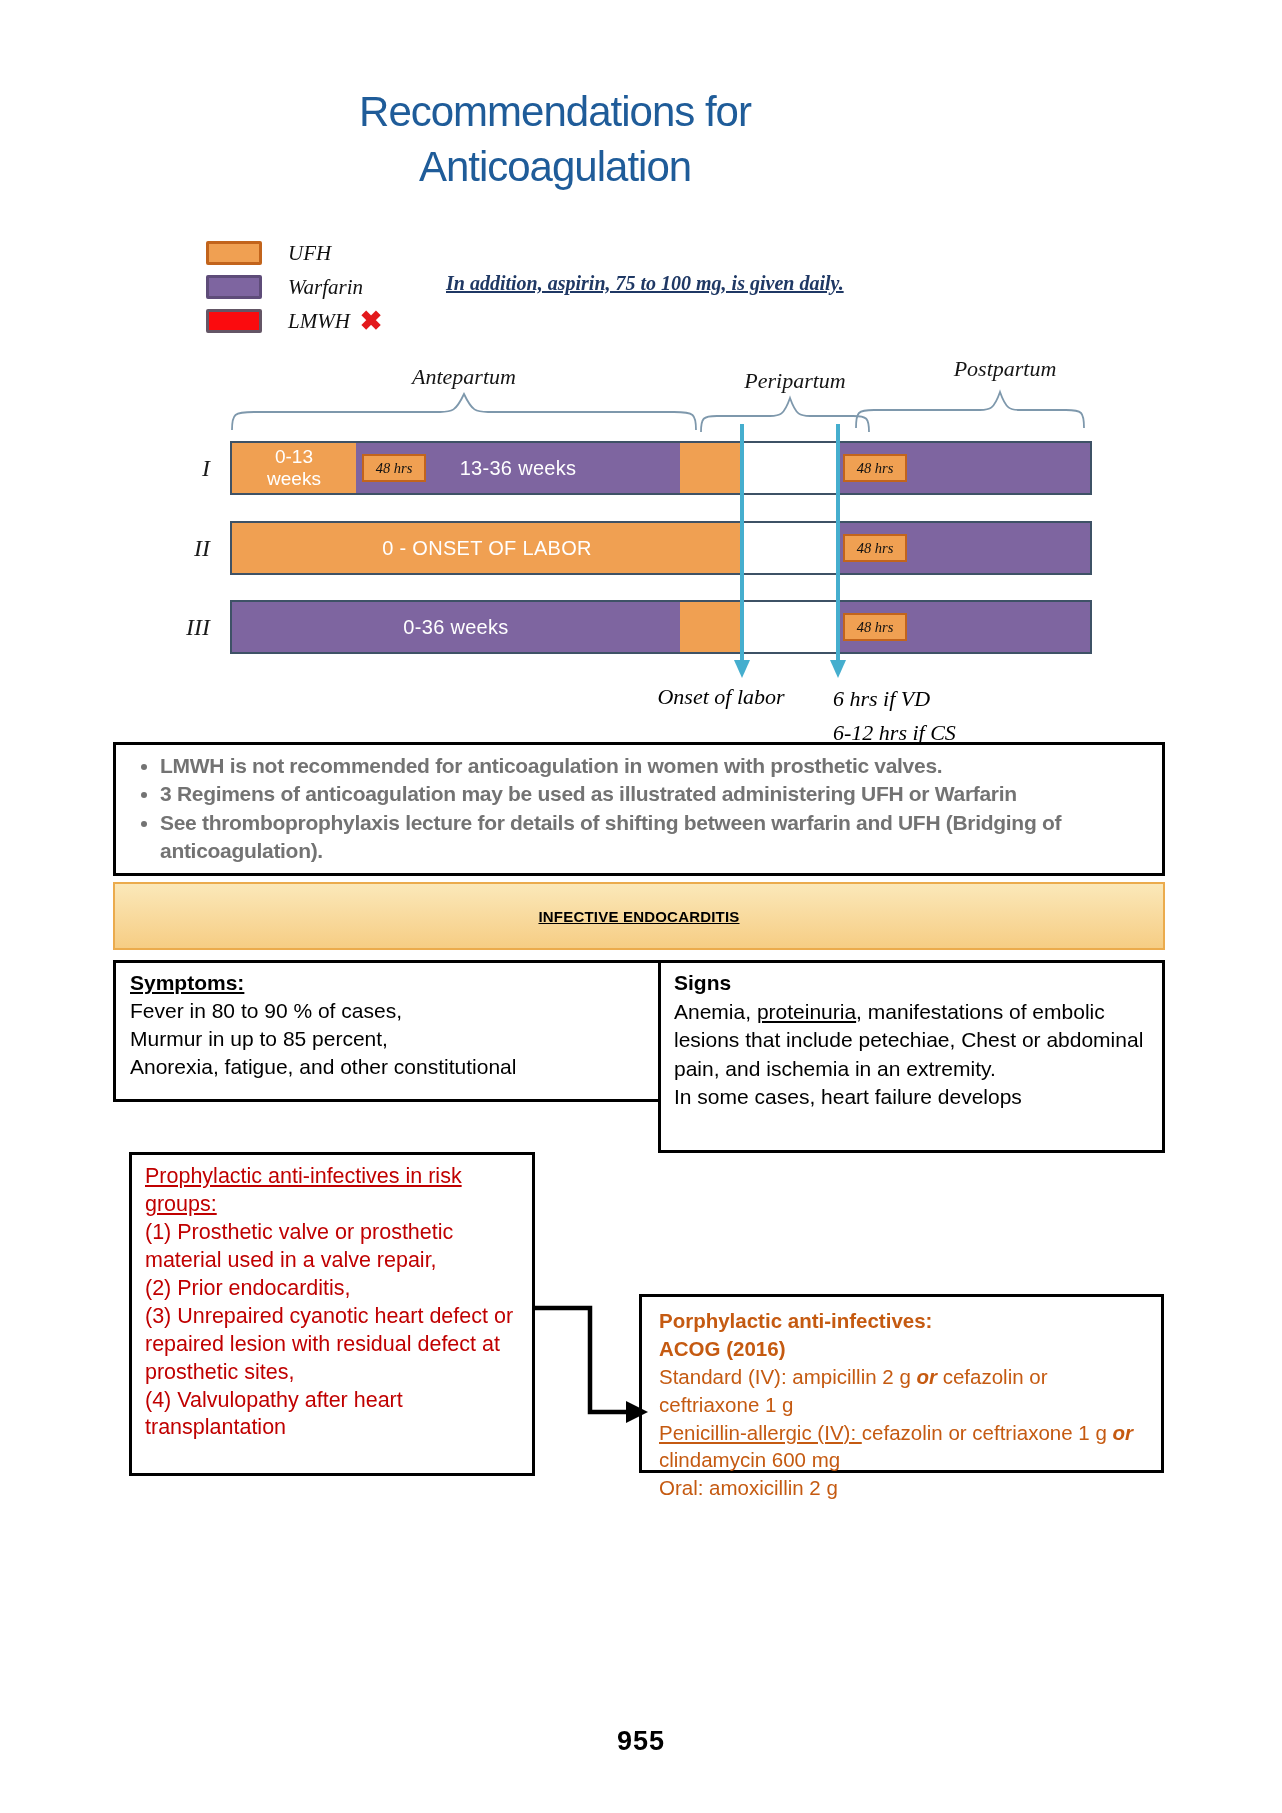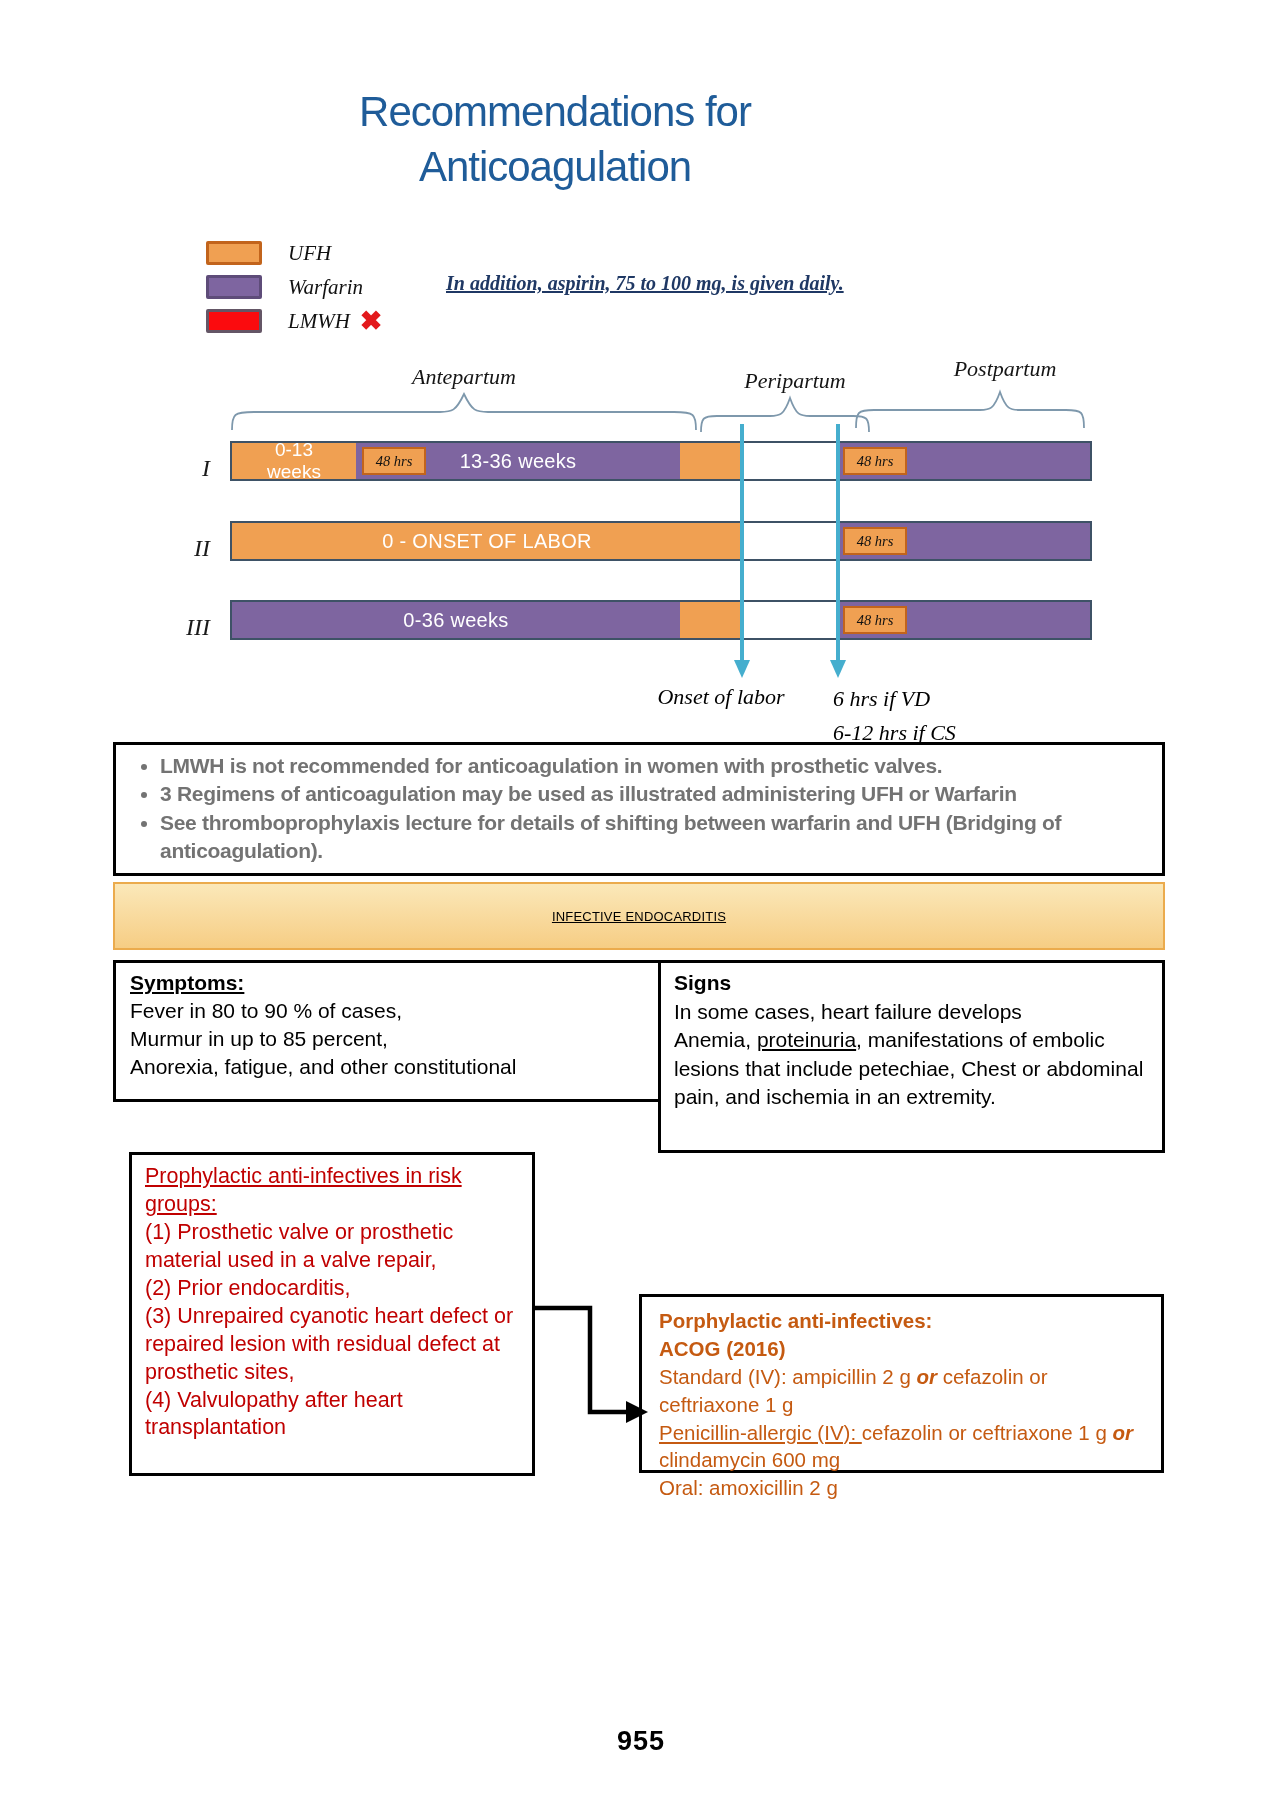--- a/index.html
+++ b/index.html
@@ -17,21 +17,21 @@
   .legend-cross{margin-left:10px;color:var(--c-cross_red);font-size:27px;font-weight:bold;line-height:24px;font-style:normal;}
 
   .aspirin{position:absolute;left:446px;top:272px;font-size:20px;font-weight:600;
            color:#1F3864;text-decoration:underline;white-space:nowrap;}
 
   .phase-label{position:absolute;transform:translateX(-50%);font-size:22px;color:#151515;white-space:nowrap;}
 
   .row-numeral{position:absolute;left:168px;width:48px;height:54px;display:flex;align-items:center;
                justify-content:flex-end;padding-right:6px;box-sizing:border-box;font-size:24px;color:#1a1a1a;}
 
-  .bar-row{position:absolute;left:230px;width:862px;height:40px;box-sizing:border-box;
+  .bar-row{position:absolute;left:230px;width:862px;height:54px;box-sizing:border-box;
            border:2.5px solid var(--c-bar_border);display:flex;background:#fff;}
   .seg{position:relative;height:100%;box-sizing:border-box;display:flex;align-items:center;
        justify-content:center;color:#fff;font-size:20px;flex:0 0 auto;}
   .seg-last{flex:1 1 auto;}
   .seg-gap{background:#fff;border-left:2.5px solid var(--c-bar_border);border-right:2.5px solid var(--c-bar_border);}
   .seg-label{white-space:nowrap;letter-spacing:.3px;}
   .seg-label-two{text-align:center;font-size:19px;line-height:1.18;}
   .badge{position:absolute;left:6px;top:50%;transform:translateY(-50%);width:64px;height:28px;
          box-sizing:border-box;border:2.5px solid var(--c-ufh_border);background:var(--c-ufh);
          display:flex;align-items:center;justify-content:center;color:#111;font-size:14.5px;}
@@ -50,21 +50,21 @@
 
   .kp-box{position:absolute;left:113px;top:742px;width:1052px;height:134px;box-sizing:border-box;
           border:3.5px solid #000;padding:5px 12px;}
   .kp-box ul{margin:2px 0 0 0;padding-left:32px;}
   .kp-box li{font-size:21px;font-weight:bold;line-height:1.35;letter-spacing:-.3px;color:#737373;}
 
   .banner{position:absolute;left:113px;top:882px;width:1052px;height:68px;box-sizing:border-box;
           border:2px solid var(--c-banner_border);
           background:linear-gradient(180deg,var(--c-banner_top),var(--c-banner_bottom));
           display:flex;align-items:center;justify-content:center;}
-  .banner-text{font-size:13px;font-weight:normal;text-decoration:underline;letter-spacing:.2px;color:#000;}
+  .banner-text{font-size:15px;font-weight:bold;text-decoration:underline;letter-spacing:.2px;color:#000;}
 
   .sym-box{position:absolute;left:113px;top:960px;width:548px;height:142px;box-sizing:border-box;
            border:3.5px solid #000;padding:6px 14px;font-size:21px;line-height:1.33;}
   .sym-head{font-weight:bold;text-decoration:underline;}
   .signs-box{position:absolute;left:658px;top:960px;width:507px;height:193px;box-sizing:border-box;
              border:3.5px solid #000;padding:6px 13px;font-size:21px;line-height:1.36;}
   .signs-head{font-weight:bold;}
 
   .risk-box{position:absolute;left:129px;top:1152px;width:406px;height:324px;box-sizing:border-box;
             border:3.5px solid #000;padding:8px 13px;color:var(--c-red_text);font-size:21.5px;line-height:1.3;}
@@ -186,22 +186,22 @@
     <div class="sym-head">Symptoms:</div>
     <div>
         <div>Fever in 80 to 90 % of cases,</div>
         <div>Murmur in up to 85 percent,</div>
         <div>Anorexia, fatigue, and other constitutional</div>
       </div>
   </div>
 
   <div class="signs-box">
     <div class="signs-head">Signs</div>
+    <div><span>Anemia, </span><span class="u">proteinuria</span><span>, manifestations of embolic lesions that include petechiae, Chest or abdominal pain, and ischemia in an extremity.</span></div>
     <div>In some cases, heart failure develops</div>
-    <div><span>Anemia, </span><span class="u">proteinuria</span><span>, manifestations of embolic lesions that include petechiae, Chest or abdominal pain, and ischemia in an extremity.</span></div>
   </div>
 
   <div class="risk-box">
     <span class="risk-head">Prophylactic anti-infectives in risk groups:</span>
     <div>
         <div>(1) Prosthetic valve or prosthetic material used in a valve repair,</div>
         <div>(2) Prior endocarditis,</div>
         <div>(3) Unrepaired cyanotic heart defect or repaired lesion with residual defect at prosthetic sites,</div>
         <div>(4) Valvulopathy after heart transplantation</div>
       </div>

